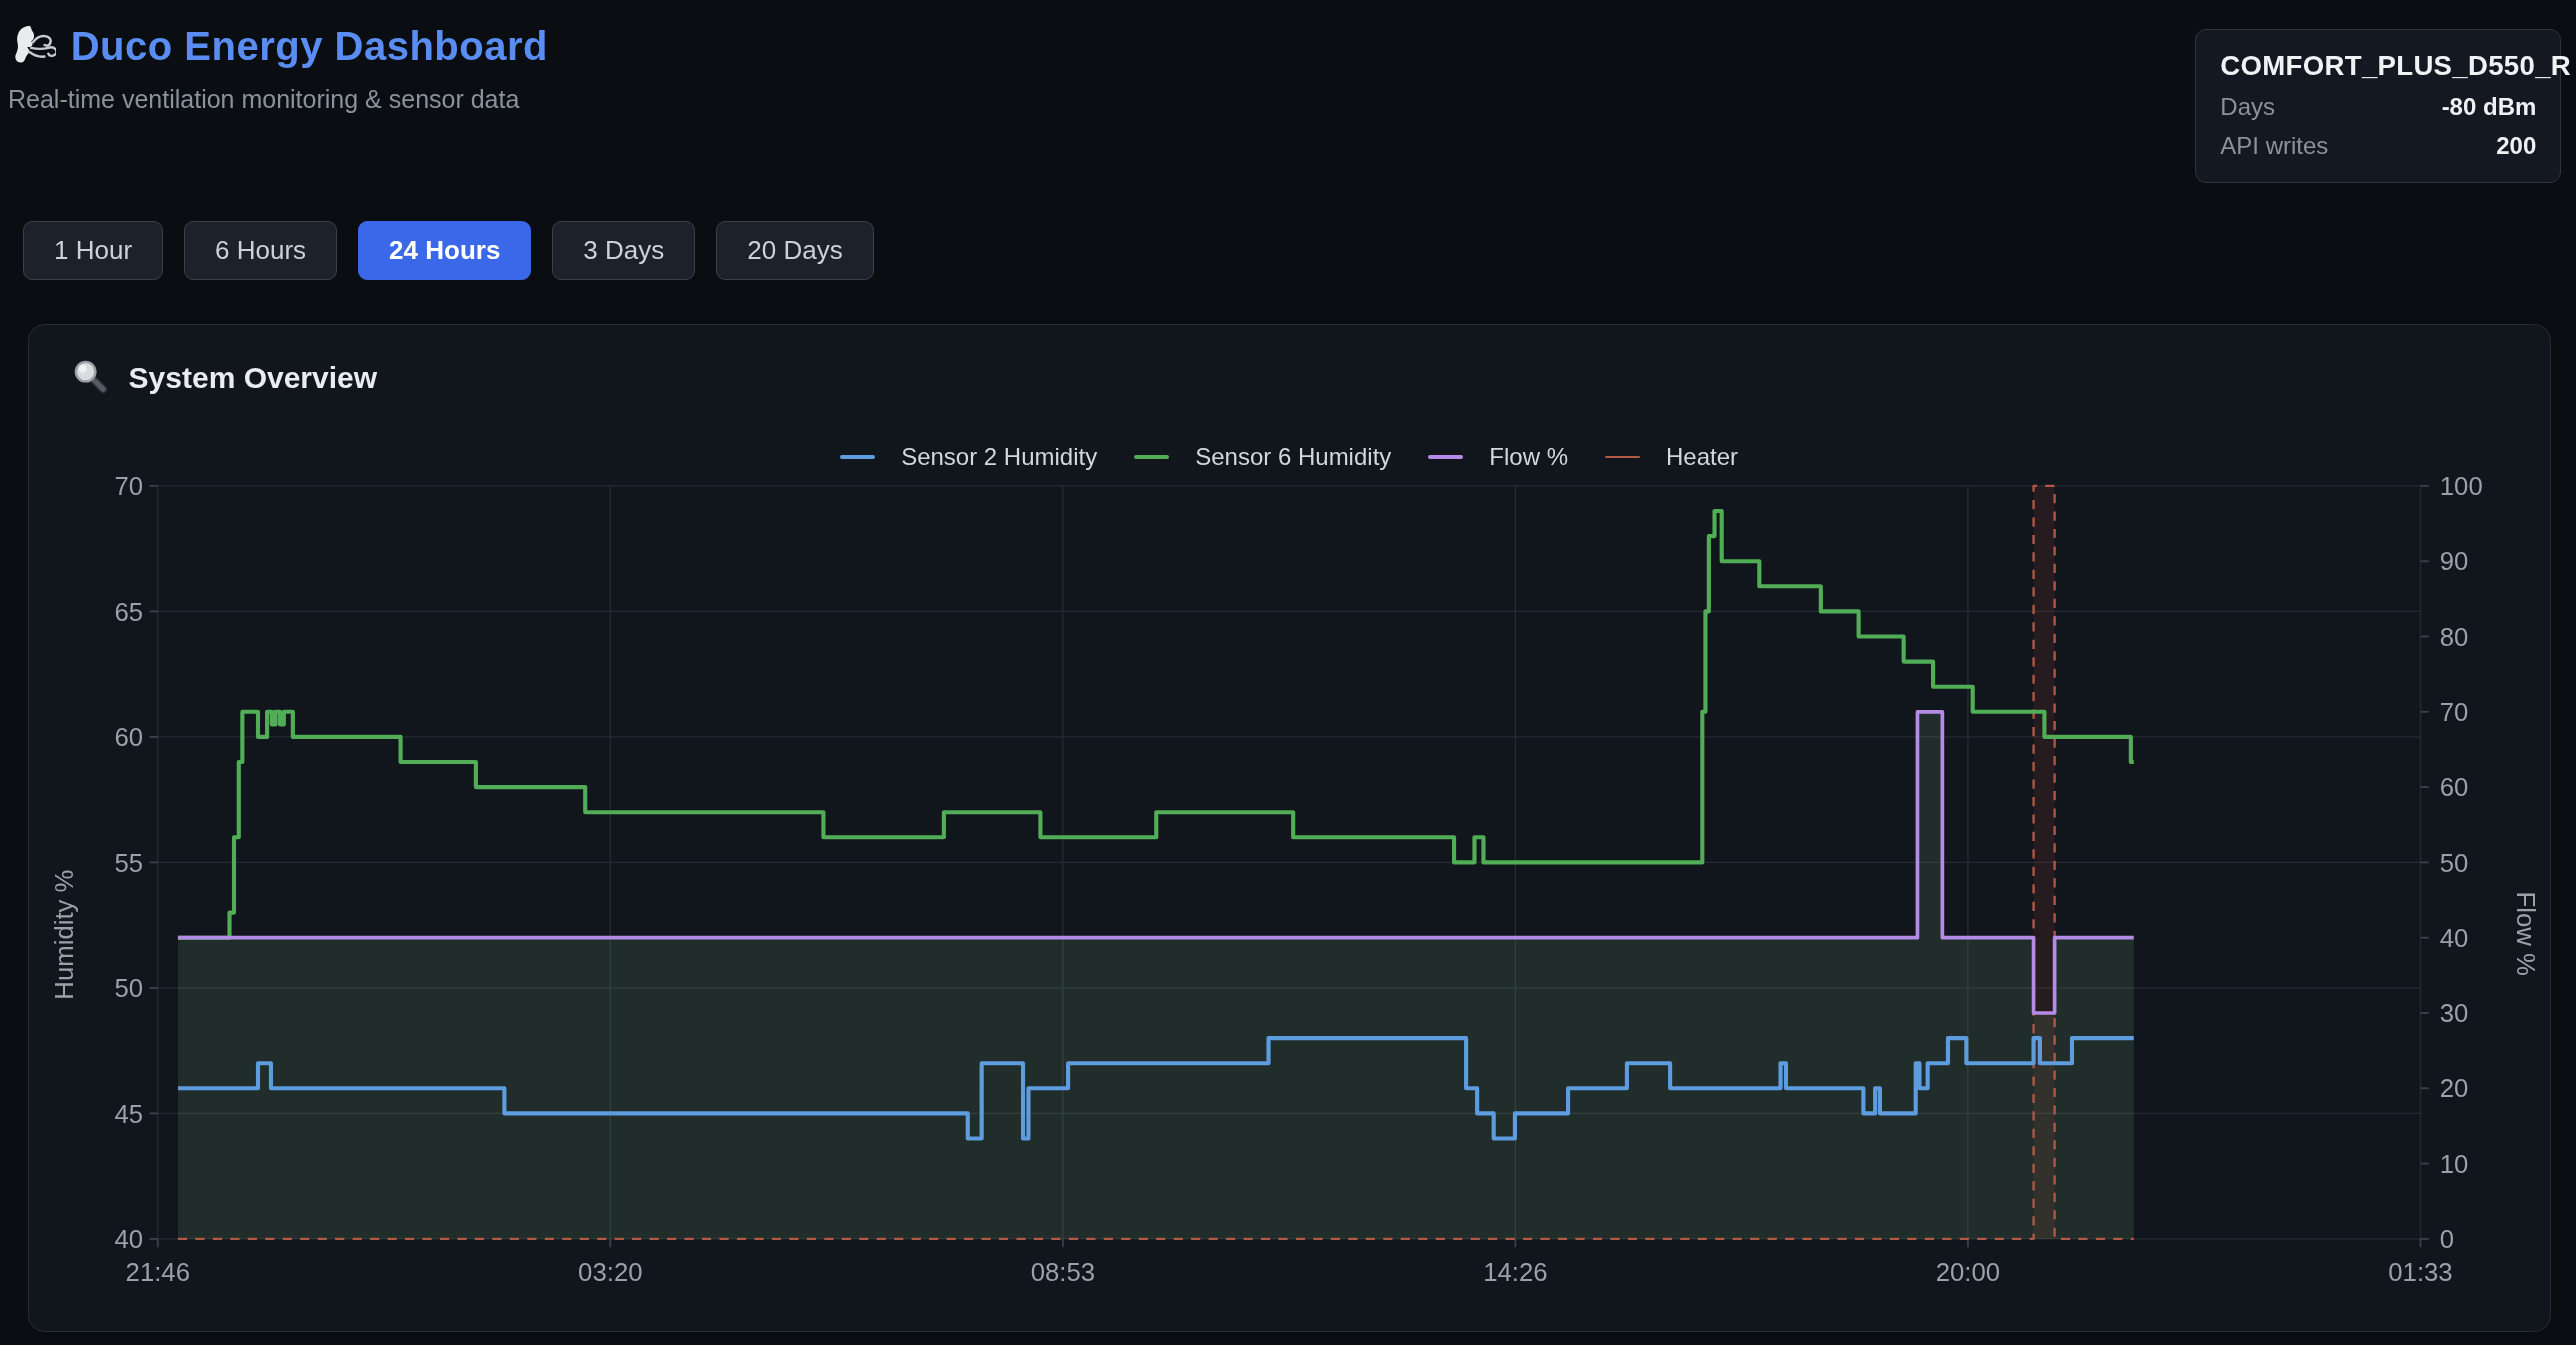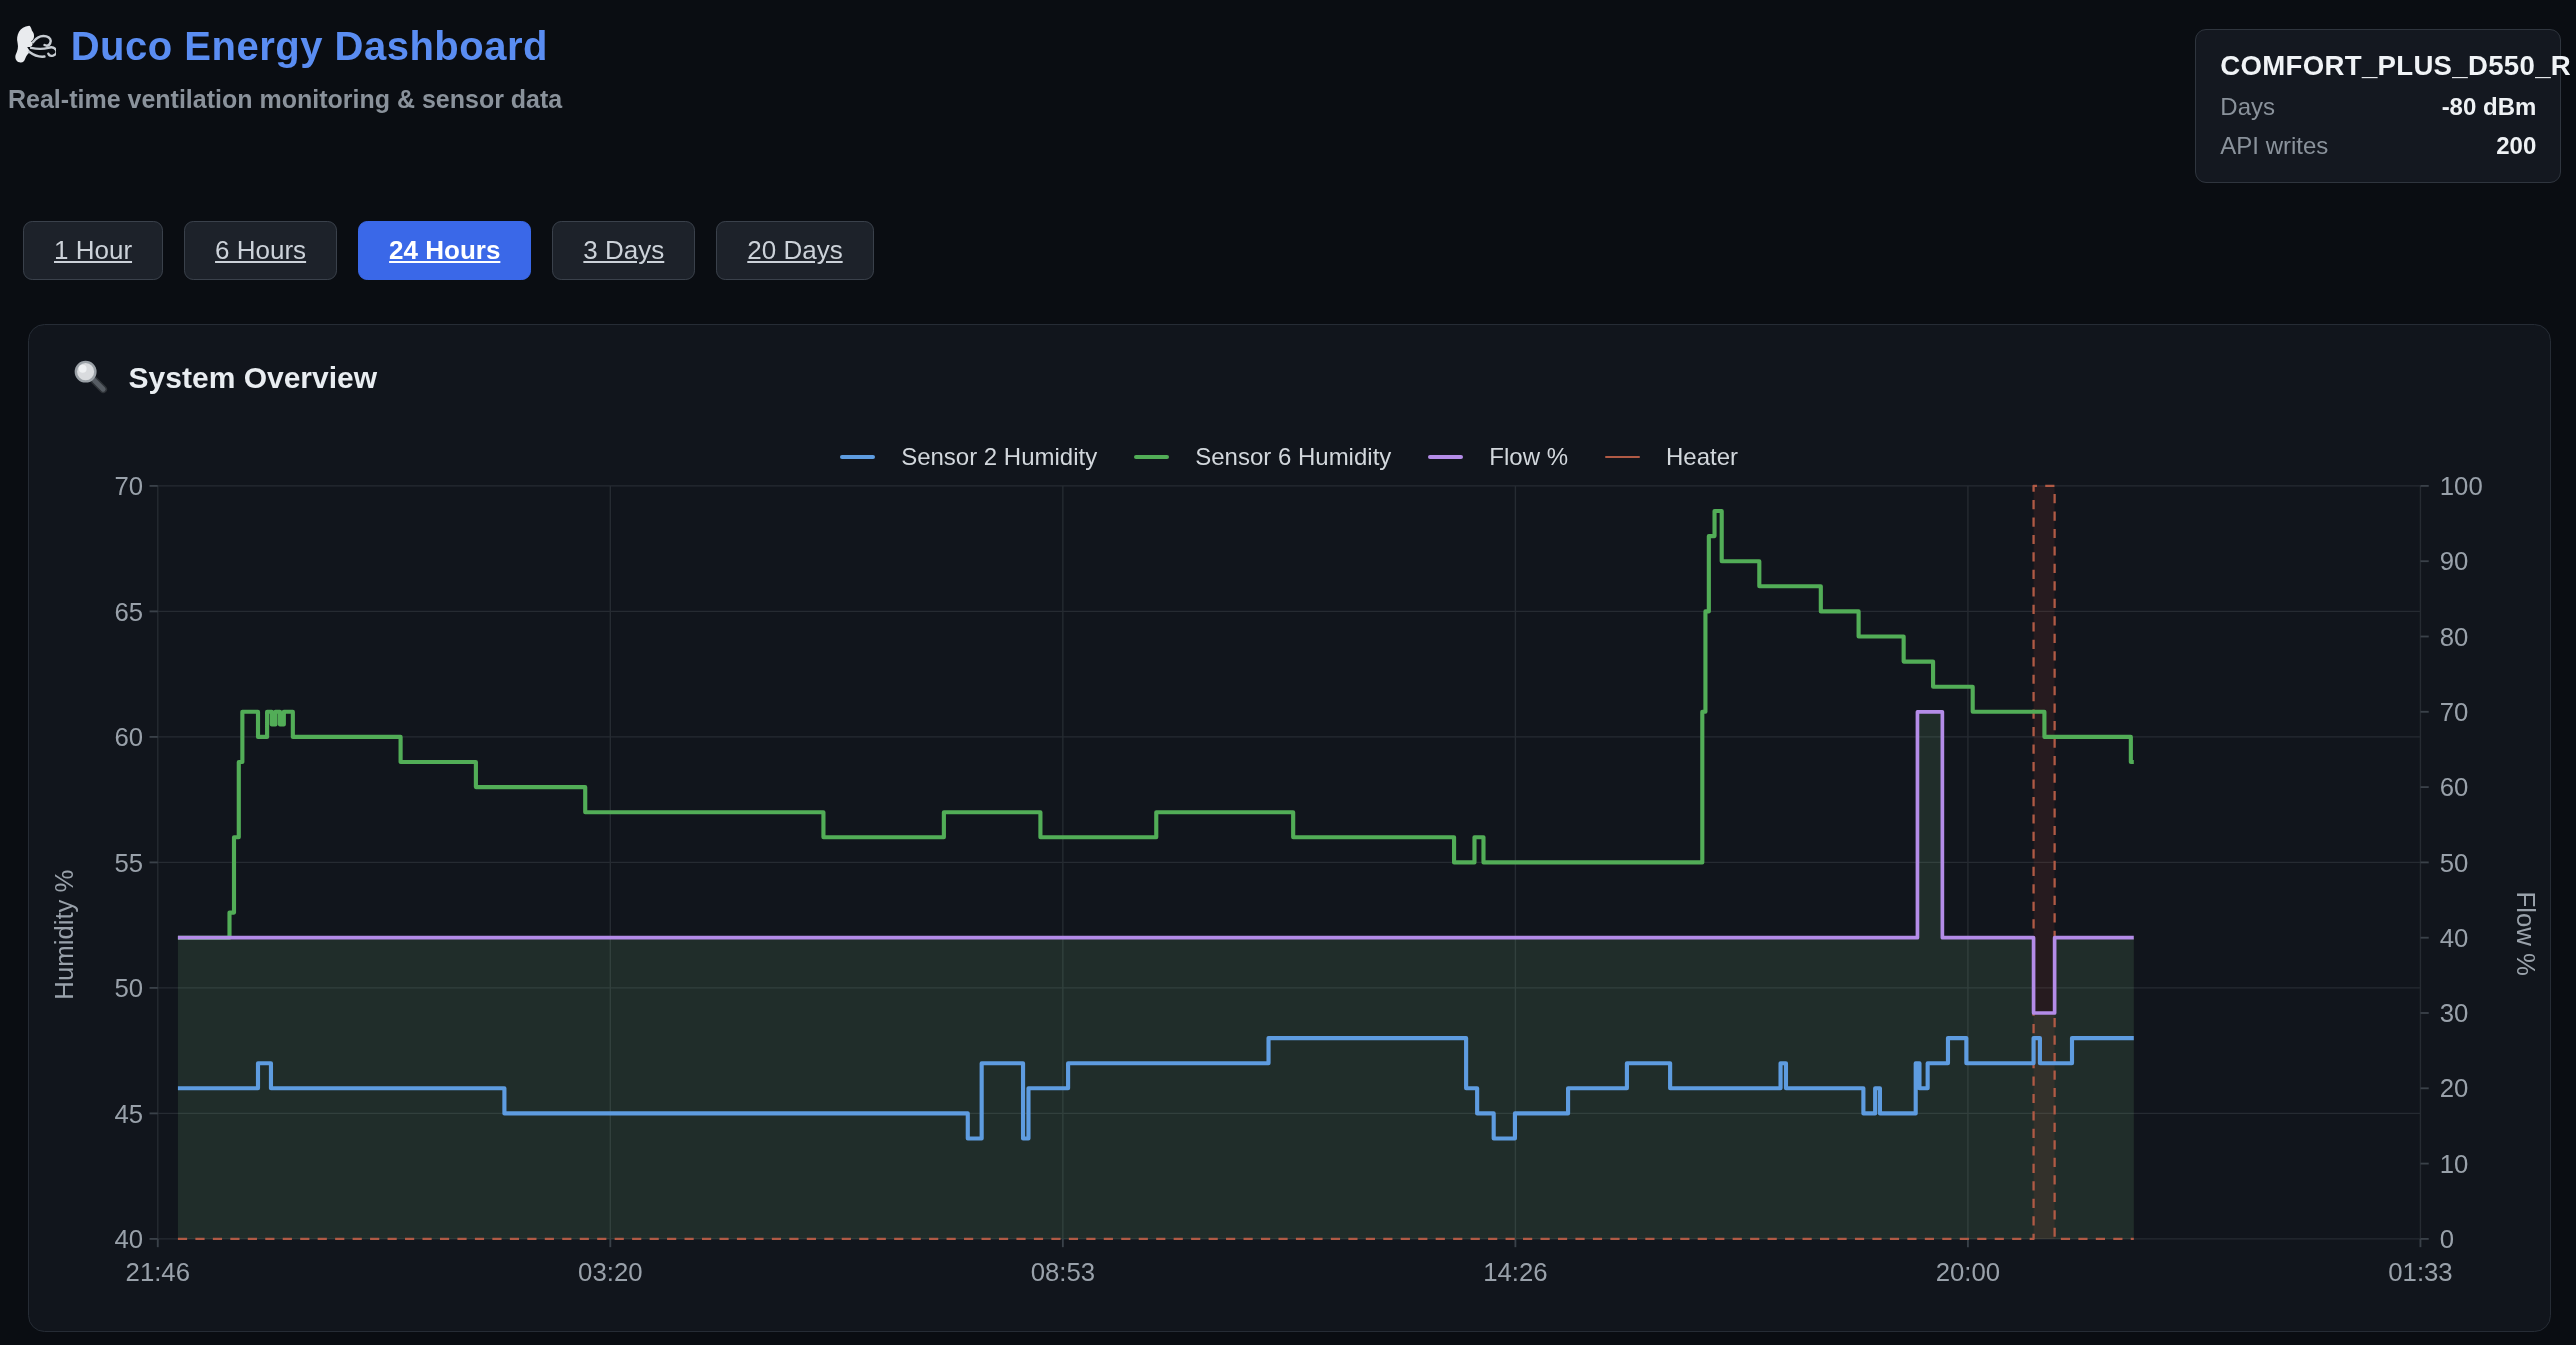--- a/index.html
+++ b/index.html
@@ -2,36 +2,36 @@
 <html style="font-size:14.7px"><head>
 <meta charset="utf-8">
 <style>
   html,body{margin:0;padding:0;background:#0a0d12;width:2576px;height:1346px;overflow:hidden;
     font-family:"Liberation Sans",sans-serif;color:#e8ecf0;-webkit-font-smoothing:antialiased;}
 
   
   #app-header{position:absolute;left:8px;top:22px;}
   #app-header .title-row{display:flex;align-items:center;gap:14.7px;}
   #app-header h1{margin:0;font-size:40px;font-weight:700;color:#5a8df2;letter-spacing:0.5px;}
-  #app-header .subtitle{margin:14.7px 0 0 0;font-size:25px;color:#8a929b;font-weight:700;}
+  #app-header .subtitle{margin:14.7px 0 0 0;font-size:25px;color:#8a929b;font-weight:400;}
   .icon-wind{width:48px;height:48px;display:inline-block;}
 
   
   #device-card{position:absolute;right:14.7px;top:29px;width:366px;box-sizing:border-box;
     background:#141820;border:1.8px solid #2f353e;border-radius:11px;padding:20px 24px 22px 24px;}
   #device-card .card-title{font-size:27.6px;font-weight:700;color:#f0f3f6;letter-spacing:0.3px;}
   #device-card .card-row{display:flex;justify-content:space-between;margin-top:11px;font-size:24px;}
   #device-card .card-row .lbl{color:#8a929b;}
   #device-card .card-row .val{color:#eef1f4;font-weight:700;}
 
   
   #range-buttons{position:absolute;left:23px;top:221px;display:flex;gap:21px;}
   .range-btn{height:59px;padding:0 30px;font-size:26px;font-weight:500;color:#ccd2d9;
     background:#1d222a;border:1.8px solid #3a414b;border-radius:9.2px;cursor:pointer;
-    font-family:"Liberation Sans",sans-serif;text-decoration:underline;}
+    font-family:"Liberation Sans",sans-serif;}
   .range-btn.active{background:#3a68e8;border-color:#3a68e8;color:#ffffff;font-weight:600;}
 
   
   #panel{position:absolute;left:27.6px;top:324px;width:2523px;height:1008px;box-sizing:border-box;
     background:#11151c;border:1.8px solid #262c35;border-radius:16.5px;}
   #panel .panel-title-row{position:absolute;left:42px;top:33px;display:flex;align-items:center;gap:19px;z-index:2;}
   #panel h2{margin:0;font-size:30px;font-weight:700;color:#e9edf1;}
   .icon-mag{width:39px;height:39px;display:inline-block;}
 
   #legend{position:absolute;left:0;right:0;top:118px;display:flex;justify-content:center;

